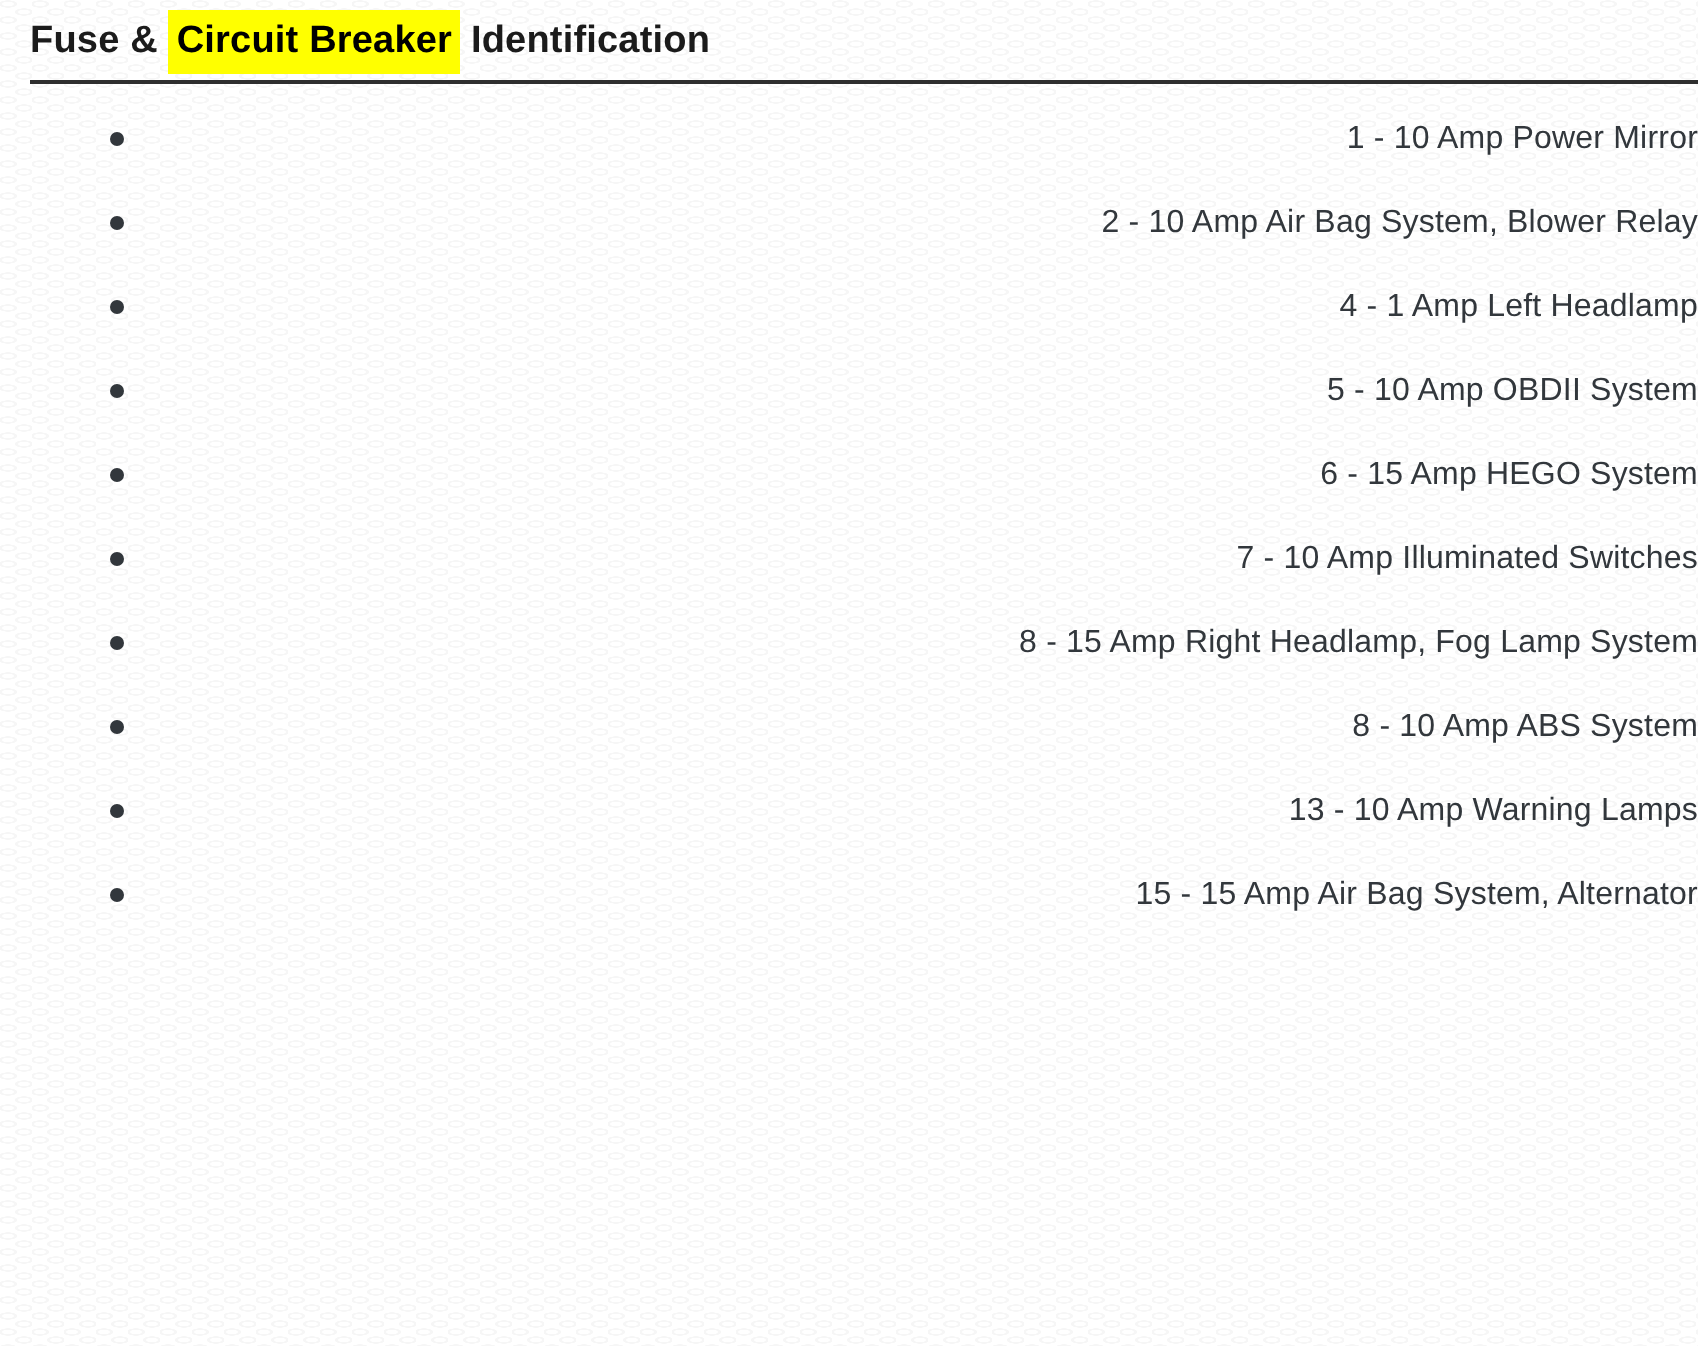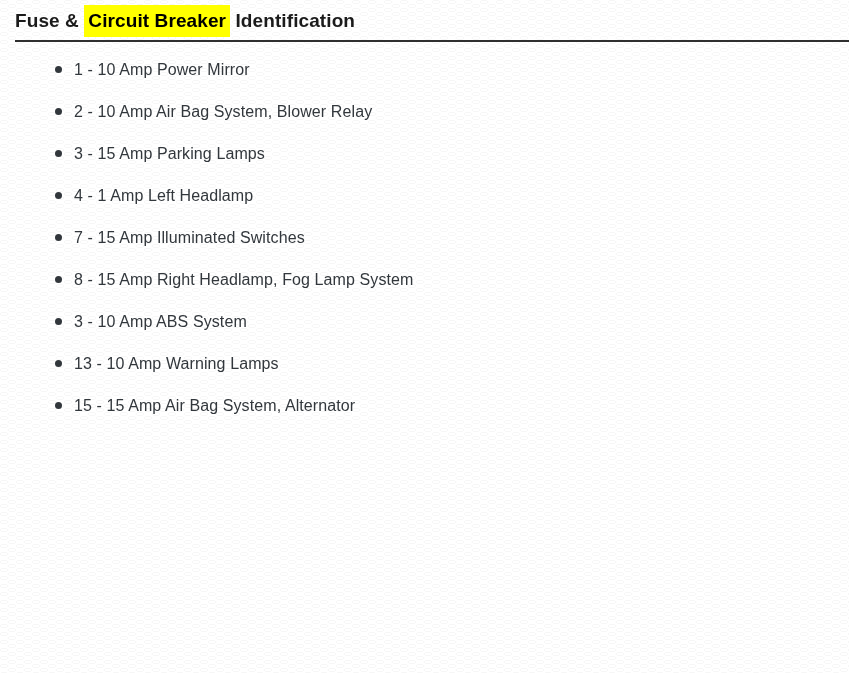--- a/index.html
+++ b/index.html
@@ -32,20 +32,21 @@
   }
   .title-highlight {
     
     padding: 5px 4px 6px 4px;
   }
 
   .fuse-list {
     margin: 17px 0 0 0;
     padding: 0 0 0 74px;        
     list-style: none;
+    text-align: right;
   }
   .fuse-list li {
     position: relative;
     font-size: 16px;
     line-height: 21px;
     color: #32373c;
     margin-bottom: 21px;        
     letter-spacing: 0.1px;
   }
   .fuse-list li::before {
@@ -63,20 +64,21 @@
 </head>
 <body>
 
 <div class="page-header">
   <h1 class="page-title"><span>Fuse &amp; </span><mark class="title-highlight" style="background-color: rgb(255, 255, 0);">Circuit Breaker</mark><span> Identification</span></h1>
 </div>
 
 <ul class="fuse-list">
     <li>1 - 10 Amp Power Mirror</li>
     <li>2 - 10 Amp Air Bag System, Blower Relay</li>
-    <li>3 - 15 Amp Parking Lamps</li>
     <li>4 - 1 Amp Left Headlamp</li>
-    <li>7 - 15 Amp Illuminated Switches</li>
+    <li>5 - 10 Amp OBDII System</li>
+    <li>6 - 15 Amp HEGO System</li>
+    <li>7 - 10 Amp Illuminated Switches</li>
     <li>8 - 15 Amp Right Headlamp, Fog Lamp System</li>
-    <li>3 - 10 Amp ABS System</li>
+    <li>8 - 10 Amp ABS System</li>
     <li>13 - 10 Amp Warning Lamps</li>
     <li>15 - 15 Amp Air Bag System, Alternator</li>
   </ul>
 
 </body></html>

